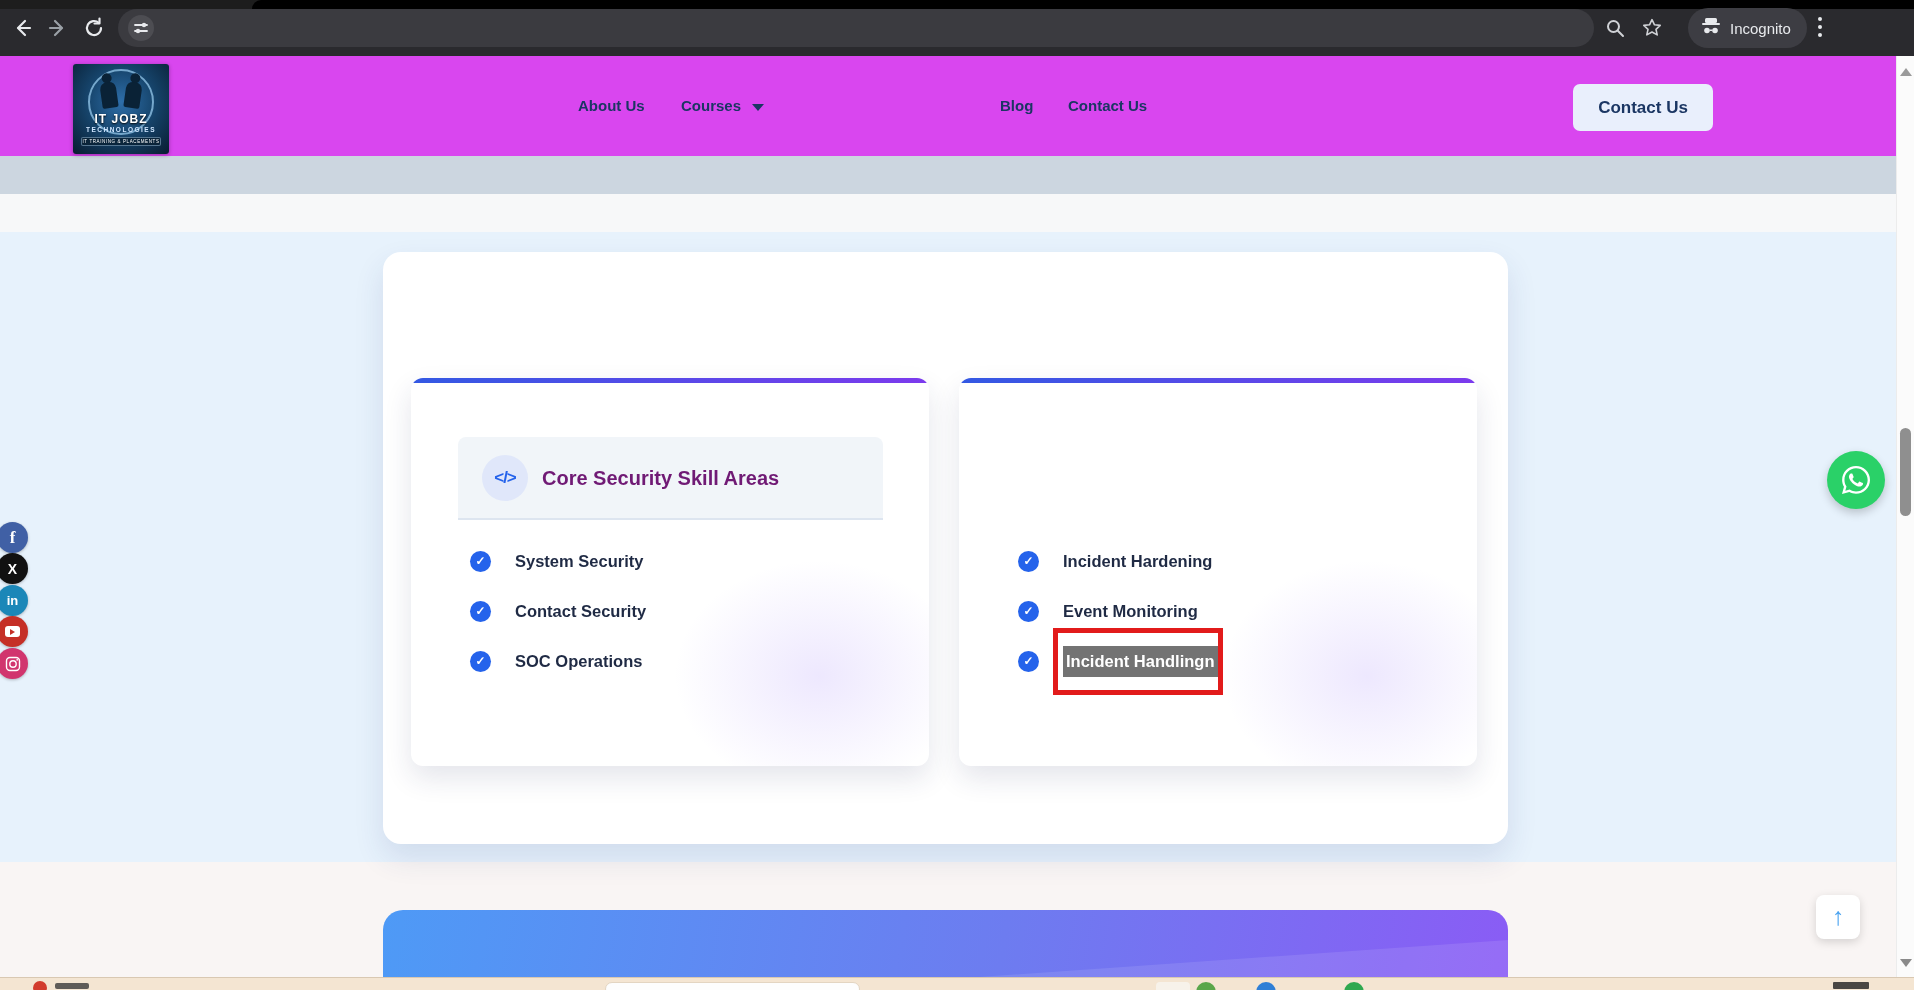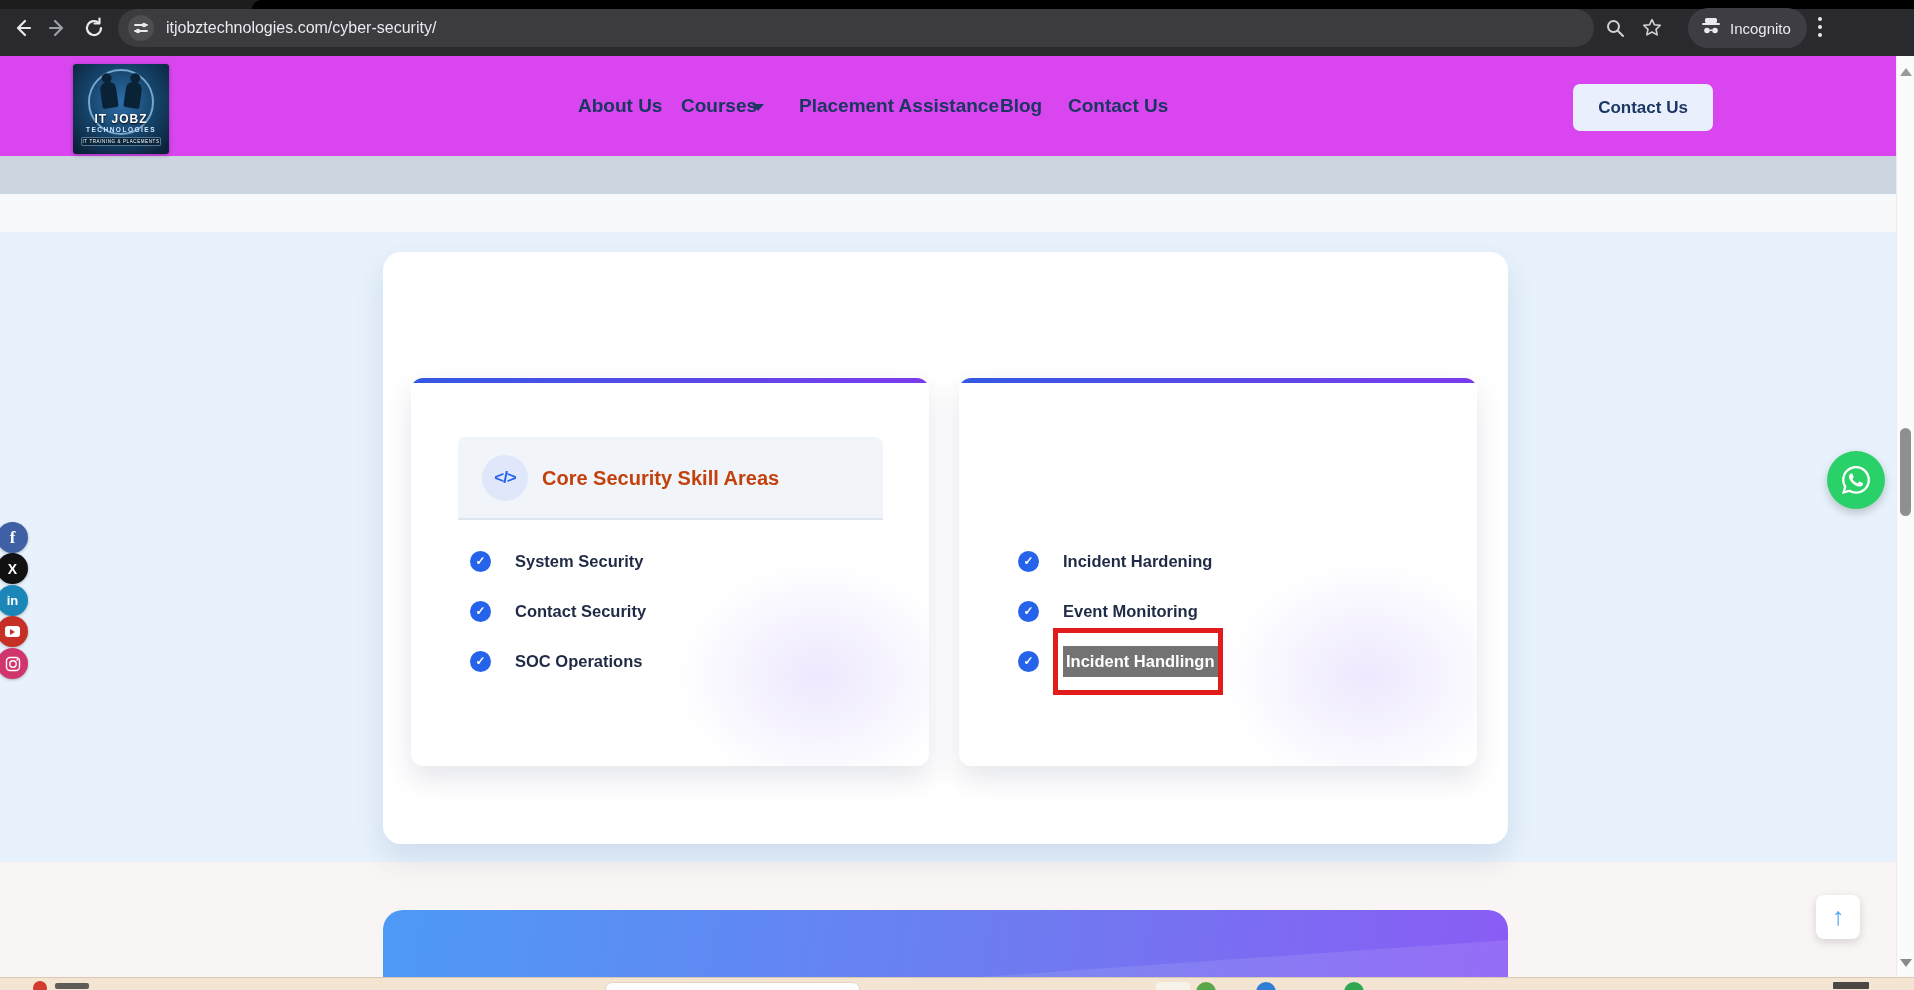--- a/index.html
+++ b/index.html
@@ -21,21 +21,21 @@
   
   #site-header { position:absolute; left:0; top:56px; width:1914px; height:100px; background:#d946ef; z-index:10; }
   #logo { position:absolute; left:73px; top:8px; width:96px; height:90px; border-radius:3px; overflow:hidden;
           background:radial-gradient(circle at 50% 42%, #2e6ea9 0%, #16446b 48%, #081c30 100%); box-shadow:0 1px 4px rgba(0,0,0,.3); }
   #logo-ring { position:absolute; left:15px; top:5px; width:66px; height:66px; border-radius:50%; border:2px solid rgba(150,200,235,.75); }
   .logo-person { position:absolute; top:18px; width:16px; height:26px; background:#0a2236; border-radius:7px 7px 2px 2px; }
   .logo-person::before { content:""; position:absolute; top:-9px; left:3px; width:10px; height:10px; border-radius:50%; background:#0a2236; }
   #logo-t1 { position:absolute; left:0; top:48px; width:100%; text-align:center; color:#fff; font-size:12px; font-weight:bold; letter-spacing:1px; text-shadow:0 1px 2px #000; }
   #logo-t2 { position:absolute; left:0; top:62px; width:100%; text-align:center; color:#cfe6ff; font-size:6.5px; font-weight:bold; letter-spacing:1.5px; }
   #logo-t3 { position:absolute; left:8px; top:73px; width:80px; text-align:center; color:#fff; font-size:4.5px; letter-spacing:.6px; background:rgba(9,34,54,.85); border:1px solid rgba(160,200,230,.5); border-radius:2px; padding:1px 0; }
-  .nav-item { position:absolute; top:0; height:100px; line-height:100px; color:#1b3663; font-size:19px; font-weight:bold; cursor:pointer; white-space:nowrap; }
+  .nav-item { position:absolute; top:0; height:100px; line-height:100px; color:#1b3663; font-size:15px; font-weight:bold; cursor:pointer; white-space:nowrap; }
   #nav-caret { position:absolute; left:752px; top:48px; width:0; height:0; border-left:6px solid transparent; border-right:6px solid transparent; border-top:7px solid #1b3663; }
   #header-cta { position:absolute; left:1573px; top:28px; width:140px; height:47px; background:#e9effc; border-radius:7px; color:#1b3663; font-size:17px; font-weight:bold; text-align:center; line-height:47px; cursor:pointer; }
 
   
   #band-gray  { position:absolute; left:0; top:156px; width:1896px; height:38px; background:#ccd6e0; }
   #band-light { position:absolute; left:0; top:194px; width:1896px; height:38px; background:#f7f8f9; }
   #band-blue  { position:absolute; left:0; top:232px; width:1896px; height:630px; background:#e7f2fc; }
   #band-pink  { position:absolute; left:0; top:862px; width:1896px; height:128px; background:#f9f5f4; }
 
   
@@ -46,21 +46,21 @@
   .skill-card { position:absolute; top:126px; width:518px; height:388px; background:#fff; border-radius:12px; box-shadow:0 12px 28px rgba(30,40,90,.12); overflow:hidden; }
   .skill-card::before { content:""; position:absolute; left:0; top:0; width:100%; height:5px;
             background:linear-gradient(90deg,#3359e3,#7c3aed); border-radius:12px 12px 0 0; }
   .skill-card::after { content:""; position:absolute; right:-40px; bottom:-30px; width:300px; height:240px;
             background:radial-gradient(ellipse at center, rgba(167,139,250,.20) 0%, rgba(167,139,250,0) 68%); }
   #card-left { left:28px; }
   #card-right { left:576px; }
   .card-head { position:absolute; left:47px; top:59px; width:425px; height:83px; background:#f1f5f9; border-bottom:2px solid #dde5f0; border-radius:8px 8px 0 0; }
   .head-icon { position:absolute; left:24px; top:18px; width:46px; height:46px; border-radius:50%; background:#e0e7fa; display:flex; align-items:center; justify-content:center; }
   .code-glyph { color:#2563eb; font-weight:bold; font-size:17px; letter-spacing:-1px; }
-  .card-title { position:absolute; left:84px; top:0; height:83px; line-height:83px; color:#c2410c; font-size:20px; font-weight:bold; white-space:nowrap; }
+  .card-title { position:absolute; left:84px; top:0; height:83px; line-height:83px; color:#701a75; font-size:20px; font-weight:bold; white-space:nowrap; }
   .item-row { position:absolute; left:59px; width:420px; height:34px; display:flex; align-items:center; gap:12px; }
   .check-circle { width:21px; height:21px; border-radius:50%; background:#2563eb; color:#fff; font-size:12px; font-weight:bold; text-align:center; line-height:21px; flex:0 0 21px; }
   .item-label { color:#1f2a44; font-size:16.5px; font-weight:bold;margin-left:12px; }
   .item-label.selected { background:#737373; color:#ffffff; padding:6px 3px; }
   #red-box { position:absolute; left:94px; top:250px; width:170px; height:67px; border:5px solid #e21b1b; z-index:5; }
 
   
   #bottom-section { position:absolute; left:383px; top:910px; width:1125px; height:80px; border-radius:20px 20px 0 0;
             background:linear-gradient(100deg,#4e9af6 0%,#6d7cf0 55%,#8a5cf5 100%); overflow:hidden; }
   #bottom-section i { position:absolute; left:0; bottom:-10px; width:100%; height:60px; background:rgba(255,255,255,.10); transform:skewY(-4deg); transform-origin:right; }
@@ -117,21 +117,20 @@
     <div id="site-info">
       <svg width="26" height="26" viewBox="0 0 26 26">
           <g stroke="#e8eaed" stroke-width="1.8" stroke-linecap="round">
             <line x1="7" y1="10" x2="19" y2="10"></line>
             <line x1="7" y1="16" x2="19" y2="16"></line>
           </g>
           <circle cx="16" cy="10" r="2.2" fill="#e8eaed"></circle>
           <circle cx="10" cy="16" r="2.2" fill="#e8eaed"></circle>
         </svg>
     </div>
-    <div id="url-text">itjobztechnologies.com/cyber-security/</div>
   </div>
 
   <div class="chrome-btn" style="left:1603px;">
     <svg width="24" height="24" viewBox="0 0 24 24">
         <circle cx="10.5" cy="10.5" r="5.5" fill="none" stroke="#d0d2d6" stroke-width="2"></circle>
         <line x1="14.8" y1="14.8" x2="20" y2="20" stroke="#d0d2d6" stroke-width="2" stroke-linecap="round"></line>
       </svg>
   </div>
   <div class="chrome-btn" style="left:1640px;">
     <svg width="24" height="24" viewBox="0 0 24 24">
@@ -165,21 +164,20 @@
     <div class="logo-person" style="left:28px; transform:rotate(-8deg);"></div>
     <div class="logo-person" style="left:52px; transform:rotate(8deg);"></div>
     <div id="logo-t1">IT JOBZ</div>
     <div id="logo-t2">TECHNOLOGIES</div>
     <div id="logo-t3">IT TRAINING &amp; PLACEMENTS</div>
   </div>
 
   <span class="nav-item" style="left:578px;">About Us</span>
   <span class="nav-item" style="left:681px;">Courses</span>
   <span id="nav-caret"></span>
-  <span class="nav-item" style="left:799px;">Placement Assistance</span>
   <span class="nav-item" style="left:1000px;">Blog</span>
   <span class="nav-item" style="left:1068px;">Contact Us</span>
 
   <div id="header-cta">Contact Us</div>
 </div>
 
 <div id="band-gray"></div>
 <div id="band-light"></div>
 <div id="band-blue"></div>
 <div id="band-pink"></div>

